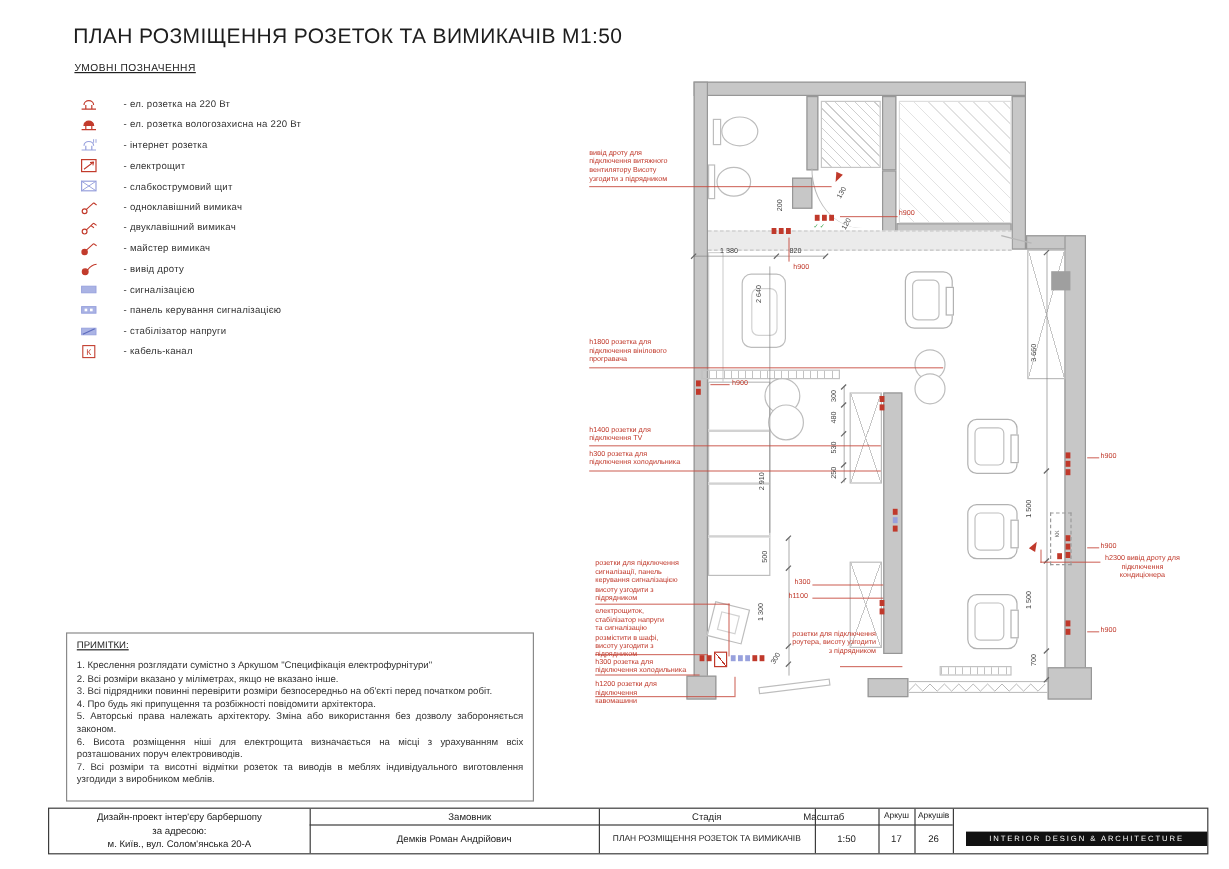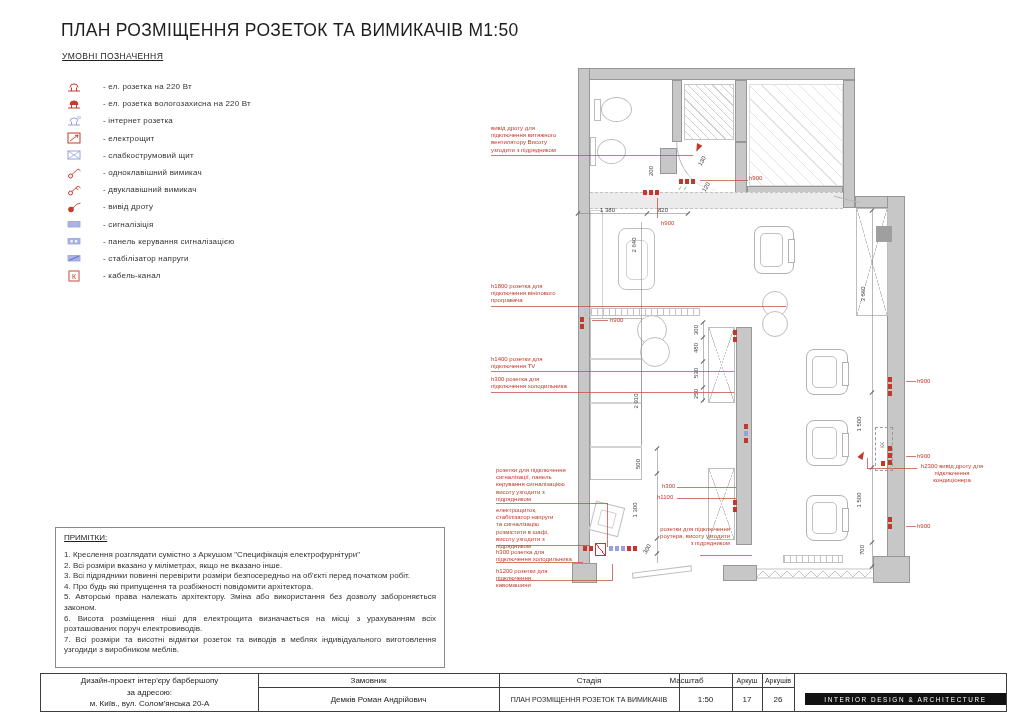--- a/index.html
+++ b/index.html
@@ -118,33 +118,42 @@
           <svg width="16" height="14" viewBox="0 0 16 14">
             <circle cx="4.5" cy="10" r="2" fill="none" stroke="#c23b2c" stroke-width="1"></circle>
             <path d="M6 8.5 L12 3 M12 3 l2.5 1.8 M9.8 5 l2.5 1.8" fill="none" stroke="#c23b2c" stroke-width=".9"></path>
           </svg>
         </span>
       <span class="ltx">- двуклавішний вимикач</span>
     </div>
     <div class="lrow">
       <span class="lic">
           <svg width="16" height="14" viewBox="0 0 16 14">
+            <circle cx="4.5" cy="10" r="2.2" fill="#c23b2c" stroke="#c23b2c"></circle>
+            <path d="M6 8.5 L12 3 M12 3 l2.5 1.8" fill="none" stroke="#c23b2c" stroke-width=".9"></path>
+          </svg>
+        </span>
+      <span class="ltx">- майстер вимикач</span>
+    </div>
+    <div class="lrow">
+      <span class="lic">
+          <svg width="16" height="14" viewBox="0 0 16 14">
             <circle cx="5" cy="9.5" r="2.4" fill="#c23b2c" stroke="#c23b2c"></circle>
             <path d="M7 8 C9.5 4.5 12 3.5 14.5 3.2" fill="none" stroke="#c23b2c" stroke-width=".9"></path>
           </svg>
         </span>
       <span class="ltx">- вивід дроту</span>
     </div>
     <div class="lrow">
       <span class="lic">
           <svg width="16" height="14" viewBox="0 0 16 14">
             <rect x="2" y="4.5" width="12" height="5.5" fill="#aab3e4" stroke="#98a1dd" stroke-width=".8"></rect>
           </svg>
         </span>
-      <span class="ltx">- сигналізіція</span>
+      <span class="ltx">- сигналізацією</span>
     </div>
     <div class="lrow">
       <span class="lic">
           <svg width="16" height="14" viewBox="0 0 16 14">
             <rect x="2" y="4.5" width="12" height="5.5" fill="#aab3e4" stroke="#98a1dd" stroke-width=".8"></rect>
             <rect x="4.5" y="6.2" width="2.2" height="2.2" fill="#fff"></rect>
             <rect x="9" y="6.2" width="2.2" height="2.2" fill="#fff"></rect>
           </svg>
         </span>
       <span class="ltx">- панель керування сигналізацією</span>
@@ -384,21 +393,21 @@
     <div class="tb-v" style="left:691px;"></div>
     <div class="tb-v" style="left:721px;"></div>
     <div class="tb-v" style="left:753px;"></div>
     <div class="tb-h" style="left:217px;width:536px;top:13px;"></div>
 
     <div class="tb-cell" style="left:0;top:0;width:217px;height:37px;flex-direction:column;line-height:11.5px;">
       <div>Дизайн-проект інтер'єру барбершопу</div>
       <div>за адресою:</div>
       <div>м. Київ., вул. Солом'янська 20-А</div>
     </div>
-    <div class="tb-cell" style="left:207px;top:0;width:241px;height:13px;">Замовник</div>
+    <div class="tb-cell" style="left:230px;top:0;width:241px;height:13px;">Замовник</div>
     <div class="tb-cell" style="left:217px;top:13px;width:241px;height:24px;">Демків Роман Андрійович</div>
     <div class="tb-cell" style="left:458px;top:0;width:180px;height:13px;">Стадія</div>
     <div class="tb-cell" style="left:458px;top:13px;width:180px;height:24px;font-size:7px;">ПЛАН РОЗМІЩЕННЯ РОЗЕТОК ТА ВИМИКАЧІВ</div>
     <div class="tb-cell" style="left:619px;top:0;width:53px;height:13px;">Масштаб</div>
     <div class="tb-cell" style="left:638px;top:13px;width:53px;height:24px;text-align:center;">1:50</div>
     <div class="tb-cell" style="left:691px;top:0;width:30px;height:13px;font-size:7px;">Аркуш</div>
     <div class="tb-cell" style="left:691px;top:13px;width:30px;height:24px;">17</div>
     <div class="tb-cell" style="left:721px;top:0;width:32px;height:13px;font-size:7px;">Аркушів</div>
     <div class="tb-cell" style="left:721px;top:13px;width:32px;height:24px;">26</div>
     <div id="logo-bar" style="left:764px;top:19px;width:201px;height:12px;">INTERIOR DESIGN &amp; ARCHITECTURE</div>

